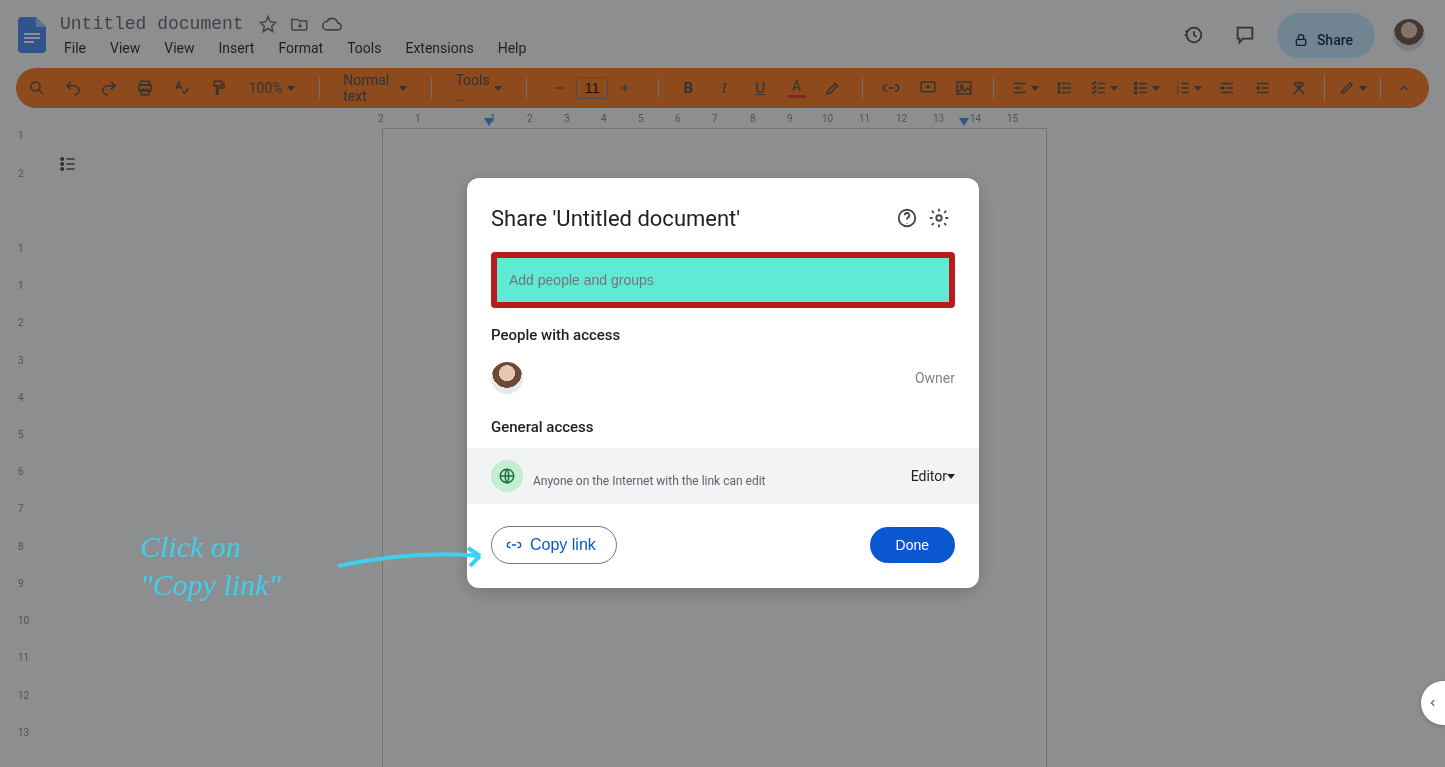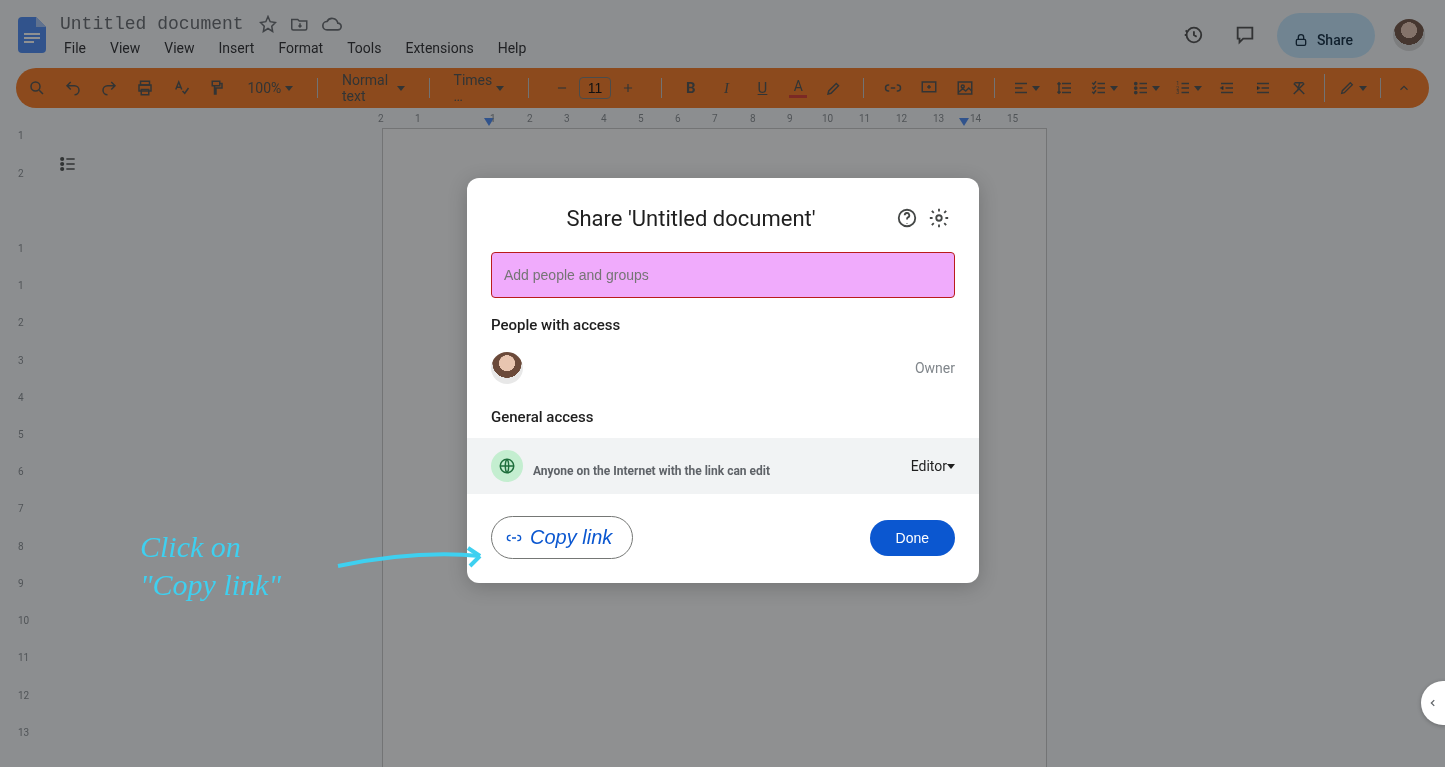--- a/index.html
+++ b/index.html
@@ -134,31 +134,31 @@
   left: 467px;
   top: 178px;
   width: 512px;
   background:#fff;
   border-radius: 12px;
   z-index: 100;
   padding: 24px;
   box-shadow: 0 4px 20px rgba(0,0,0,0.2);
 }
 .dlg-head { display:flex; align-items:center; margin-bottom: 18px; }
-.dlg-title { font-size: 22px; color:#1f1f1f; flex:1;text-align:center; }
+.dlg-title { font-size: 22px; color:#1f1f1f; flex:1; }
 .dlg-icon-btn { width:32px; height:32px; display:flex;align-items:center;justify-content:center; color:#444746; }
 .people-input {
   width:100%;
-  border:1px solid #b91c1c;
+  border:6px solid #b91c1c;
   border-radius:4px;
   padding: 14px 12px;
   font-size:14px;
   color:#5f6368;
   margin-bottom: 18px;
-  background:#f0abfc;
+  background:#5eead4;
 }
 .section-title { font-size:15px; font-weight:500; color:#1f1f1f; margin-bottom: 12px; }
 .person-row { display:flex; align-items:center; padding: 6px 0 24px 0; }
 .person-avatar {
   width:32px; height:32px; border-radius:50%;
   background: radial-gradient(circle at 50% 35%, #e8c5b0 30%, #6b4a3a 31%, #6b4a3a 55%, #e8e8e8 56%);
 }
 .owner-label { margin-left:auto; font-size:14px; color:#80868b; }
 .general-row {
   background:#f1f3f4;
@@ -168,33 +168,32 @@
   align-items:center;
 }
 .globe-badge {
   width:32px; height:32px; border-radius:50%;
   background:#c4eed0;
   display:flex;align-items:center;justify-content:center;
   margin-right:10px;
 }
 .ga-main { flex:1; }
 .ga-title-row { display:flex; align-items:center; gap:6px; font-size:14px; font-weight:500; color:#1f1f1f; }
-.ga-sub { font-size:12px; color:#5f6368; margin-top:9px;font-weight:bold; }
+.ga-sub { font-size:12px; color:#5f6368; margin-top:9px; }
 .ga-role { display:flex; align-items:center; font-size:14px; color:#1f1f1f; }
 .dlg-footer { display:flex; align-items:center; margin-top: 22px; }
 .copy-link-btn {
   border:1px solid #757775;
   background:#fff;
   color:#0b57d0;
   border-radius: 40px;
   padding: 9px 20px 9px 14px;
-  font-size:20px; font-weight:500;
+  font-size:16px; font-weight:500;
   display:flex; align-items:center; gap:8px;
   cursor:pointer;
-  font-style:italic;
 }
 .done-btn {
   margin-left:auto;
   background:#0b57d0;
   color:#fff;
   border:none;
   border-radius:40px;
   padding: 10px 26px;
   font-size:14px; font-weight:500;
   cursor:pointer;
@@ -339,21 +338,21 @@
       <span>100%</span>
       <span class="tri-down tb-dd"></span>
     </span>
   <span class="tb-sep"></span>
   <span class="tb-text" style="width:98px">
       <span>Normal text</span>
       <span class="tri-down tb-dd" style="margin-left:auto"></span>
     </span>
   <span class="tb-sep"></span>
   <span class="tb-text" style="width:72px">
-      <span>Times …</span>
+      <span>Tools …</span>
       <span class="tri-down tb-dd" style="margin-left:auto"></span>
     </span>
   <span class="tb-sep"></span>
   <div class="font-size-box">
     <span class="tb-btn">
         <svg width="14" height="14" viewBox="0 0 24 24" stroke="#444746" stroke-width="2">
           <path d="M5 12h14"></path>
         </svg>
       </span>
     <input class="fs-input" value="11" style="">

